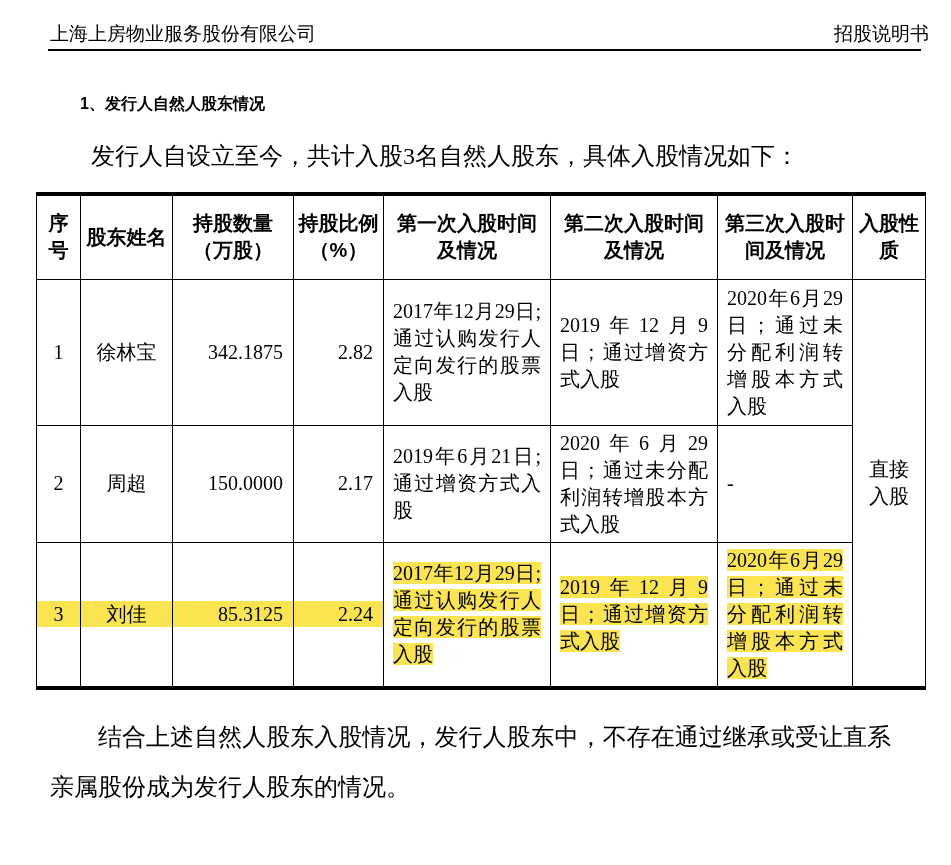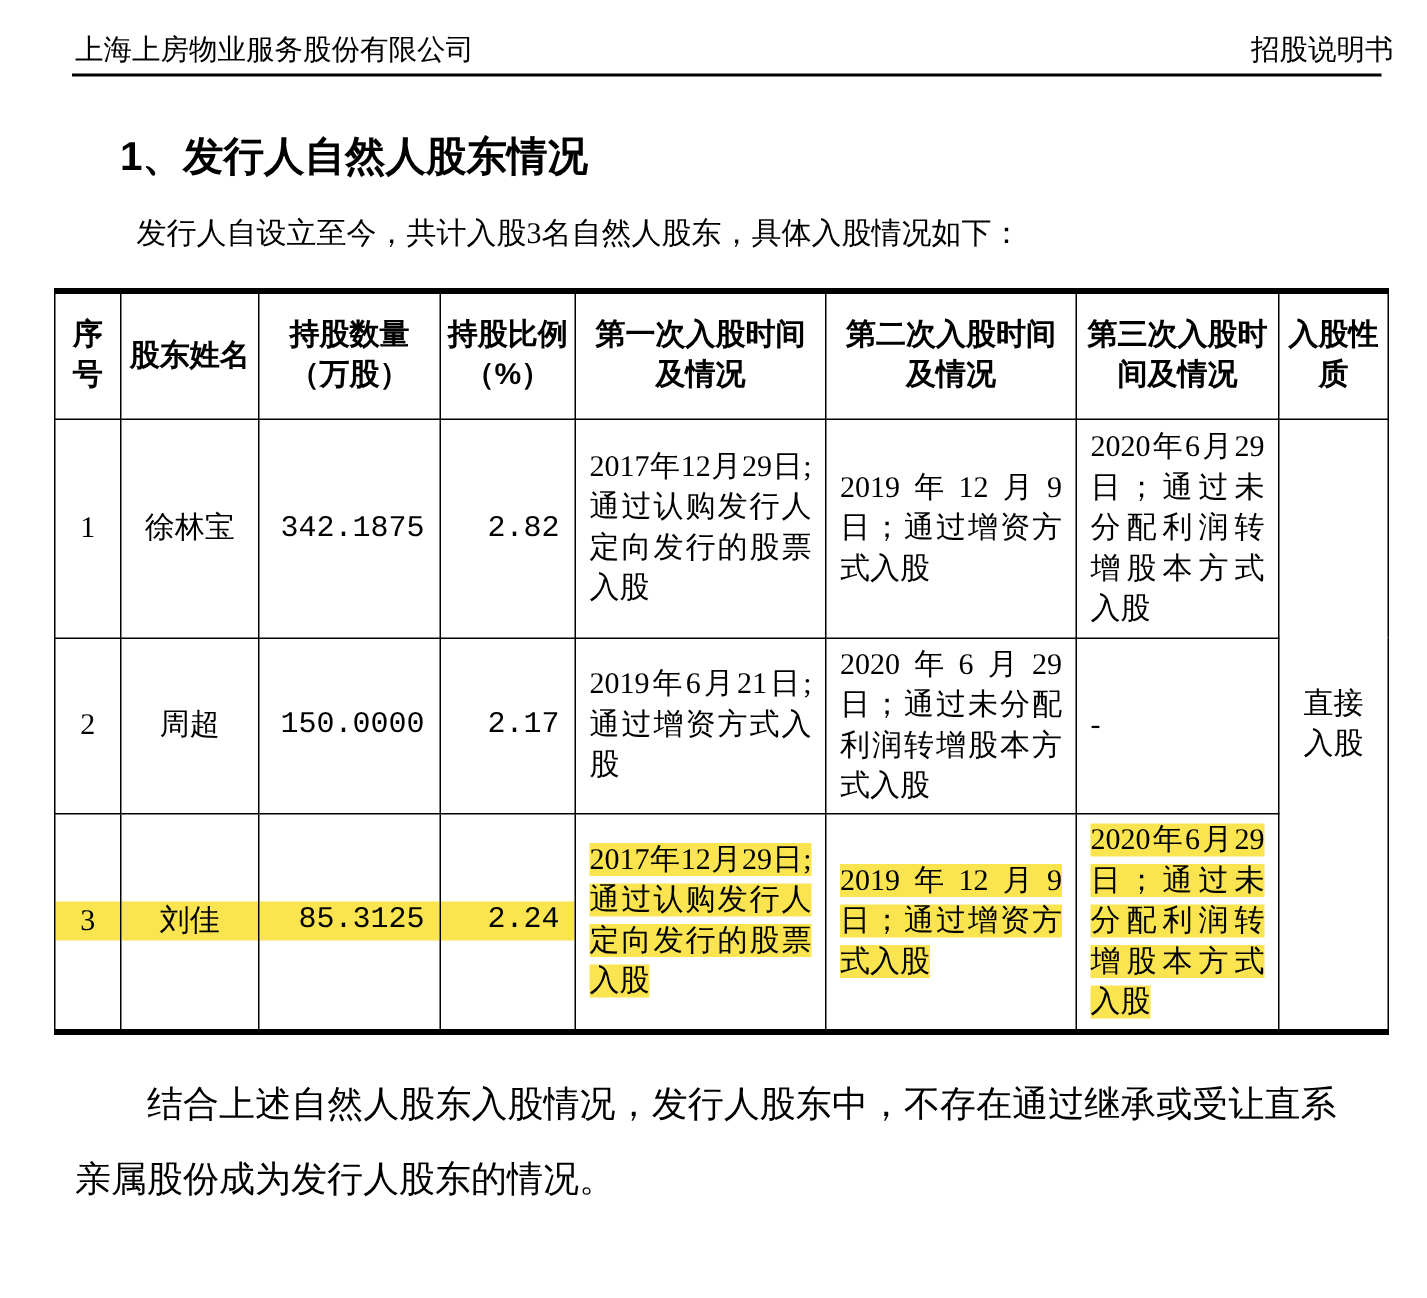--- a/index.html
+++ b/index.html
@@ -15,43 +15,43 @@
   }
   .header-rule {
     margin:4px 30px 0 48px; border-top:2px solid #000; height:0;
   }
   h1.sec-title {
     margin:36px 40px 0 80px; font-size:29px; line-height:31px;
     font-family:"Liberation Sans","DejaVu Sans",sans-serif; font-weight:bold;
     letter-spacing:0.5px;
   }
   h2.sub-title {
-    margin:40px 40px 0 80px; font-size:27px; line-height:26px;
+    margin:40px 40px 0 80px; font-size:16px; line-height:26px;
     font-family:"Liberation Sans","DejaVu Sans",sans-serif; font-weight:bold;
   }
   p.intro {
-    margin:26px 40px 0 91px; font-size:20px; line-height:26px;
+    margin:26px 40px 0 91px; font-size:24px; line-height:26px;
   }
   table.sh-table {
     margin:23px 0 0 36px; width:889px; table-layout:fixed;
     border-collapse:collapse;
     border-top:4px solid #000; border-bottom:4px solid #000;
     border-left:1px solid #000; border-right:1px solid #000;
     font-size:20px;
   }
   .sh-table th, .sh-table td {
     border:1px solid #000; vertical-align:middle; line-height:27px;
     overflow:hidden;
   }
   .sh-table th {
     font-family:"Liberation Sans","DejaVu Sans",sans-serif; font-weight:bold;
     text-align:center; padding:2px 4px;
   }
   .sh-table td.c   { text-align:center; padding:2px 4px; }
-  .sh-table td.num { text-align:right; padding:2px 10px 2px 4px;font-family:Liberation Mono, monospace; }
+  .sh-table td.num { text-align:right; padding:2px 10px 2px 4px; }
   .sh-table td.j   {
     text-align:justify; text-align-last:left; text-justify:inter-character;
     padding:4px 9px;
   }
   .sh-table td.nature { padding:2px 14px; text-align:center; }
   tr.hdr { height:85px; }
   tr.r1  { height:146px; }
   tr.r2  { height:107px; }
   tr.r3  { height:142px; }
   

